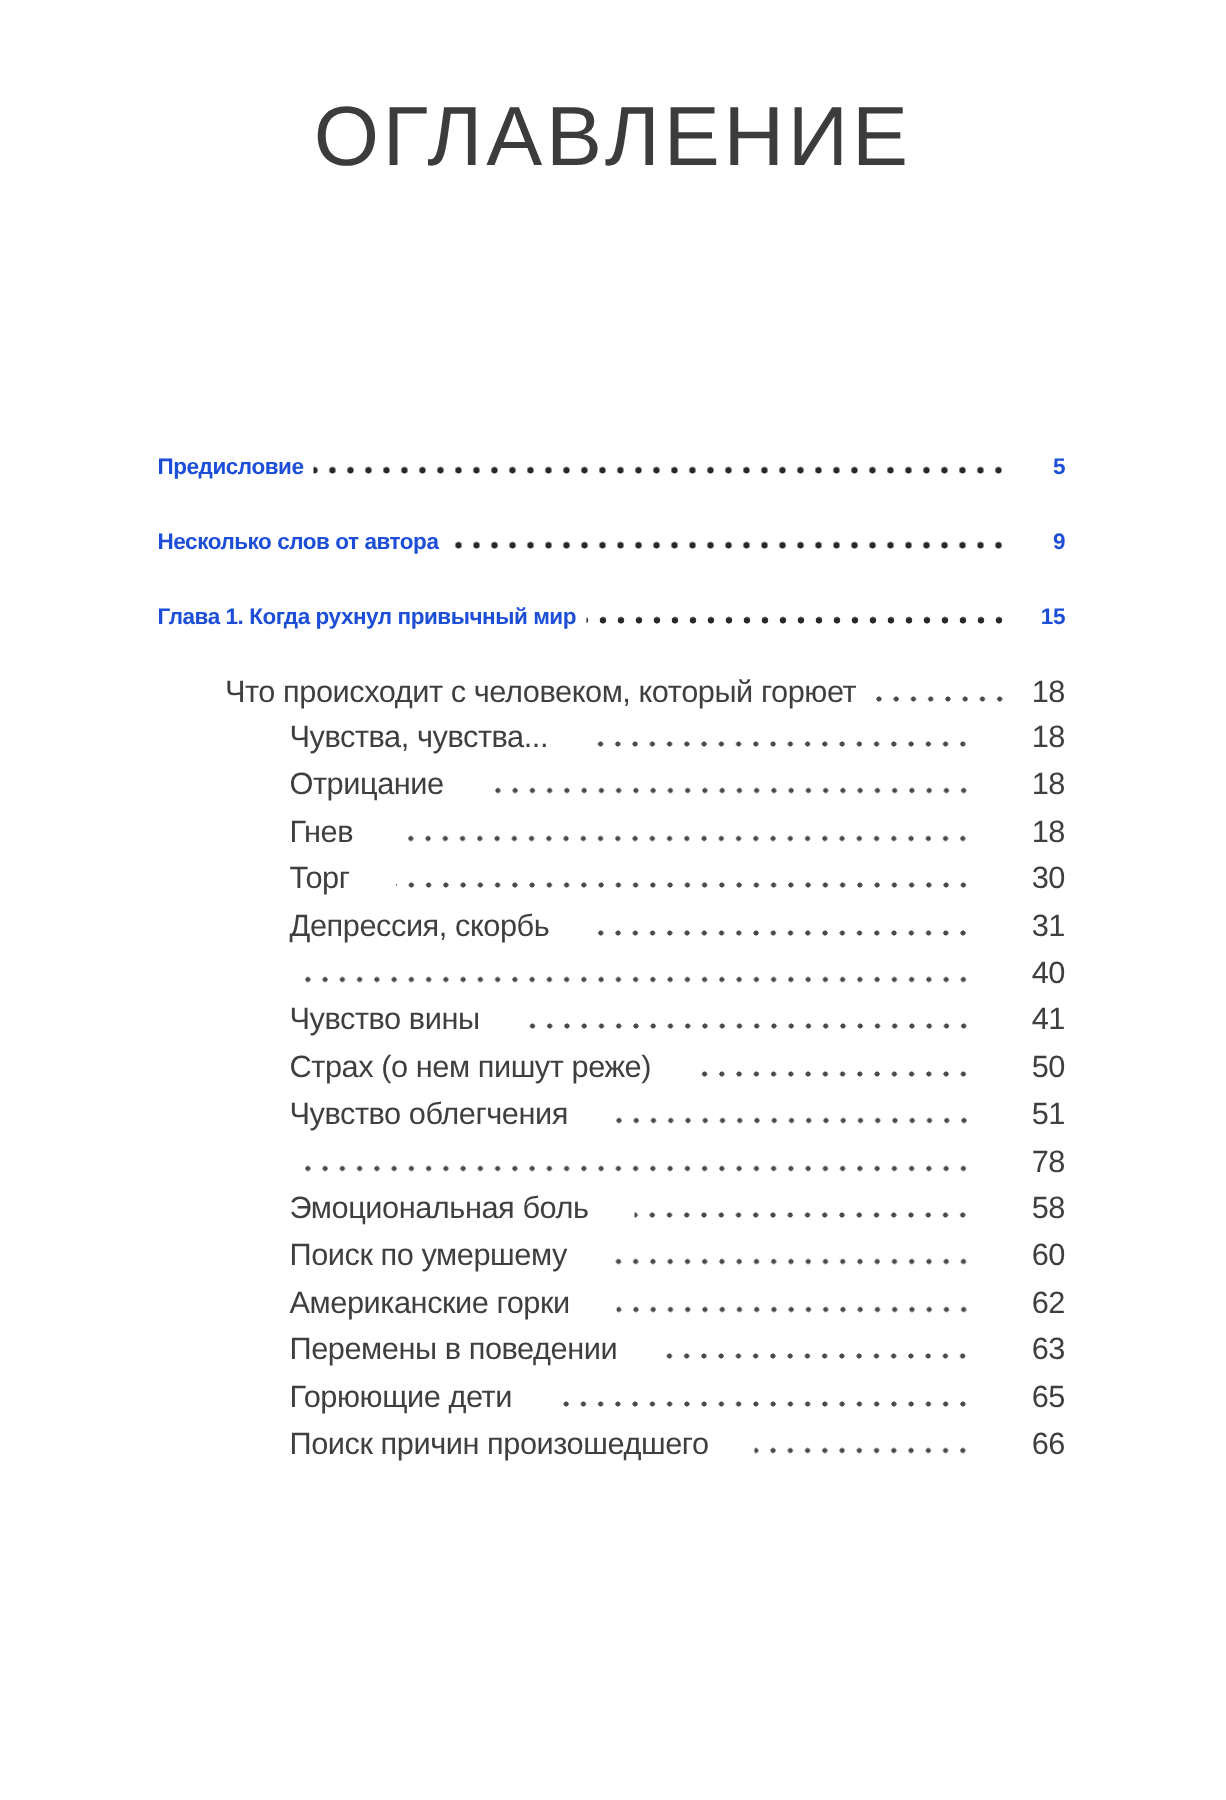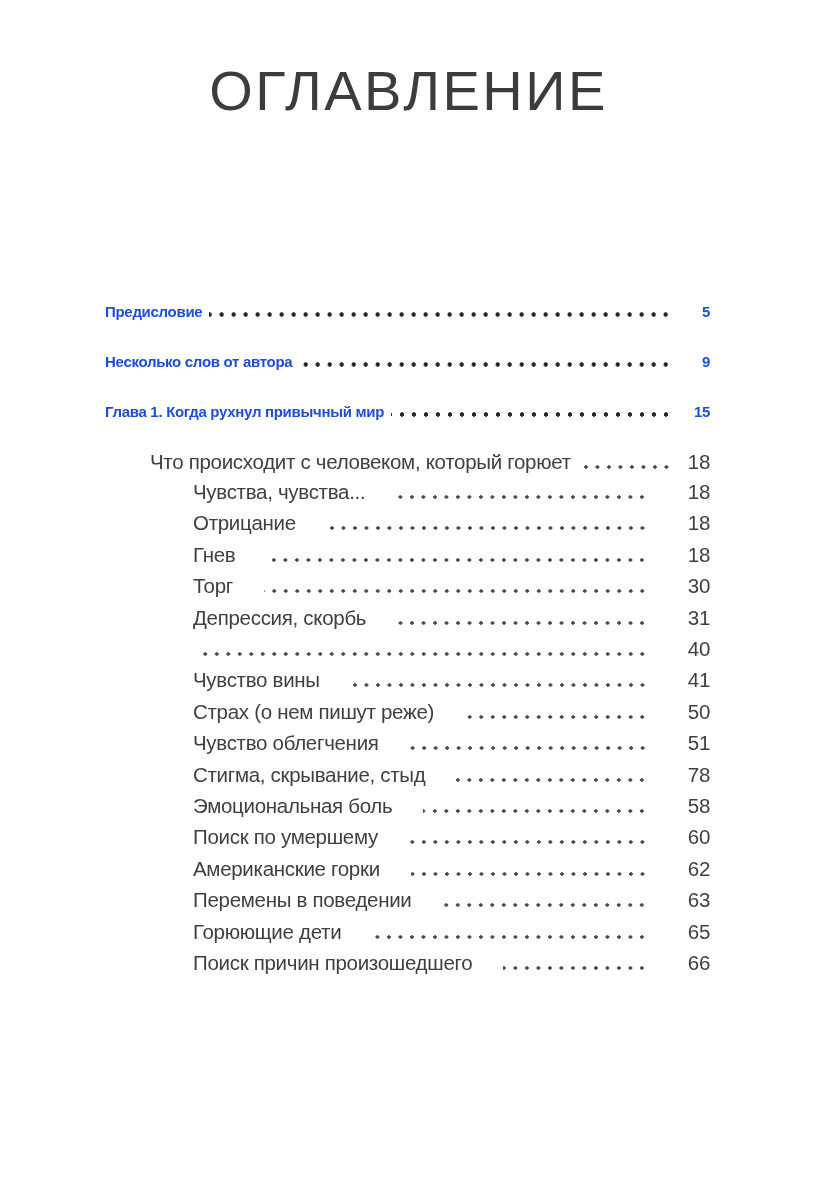--- a/index.html
+++ b/index.html
@@ -140,21 +140,20 @@
     <span class="toc-label">Страх (о нем пишут реже)</span>
     <span class="toc-dots"></span>
     <span class="toc-page">50</span>
   </div>
       <div class="toc-row lvl2">
     <span class="toc-label">Чувство облегчения</span>
     <span class="toc-dots"></span>
     <span class="toc-page">51</span>
   </div>
       <div class="toc-row lvl2">
-    <span class="toc-label">Стигма, скрывание, стыд</span>
     <span class="toc-dots"></span>
     <span class="toc-page">78</span>
   </div>
       <div class="toc-row lvl2">
     <span class="toc-label">Эмоциональная боль</span>
     <span class="toc-dots"></span>
     <span class="toc-page">58</span>
   </div>
       <div class="toc-row lvl2">
     <span class="toc-label">Поиск по умершему</span>

